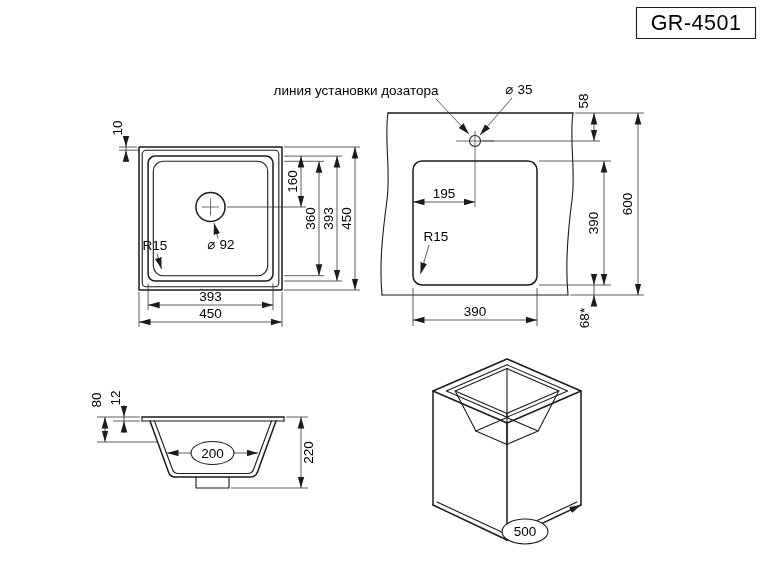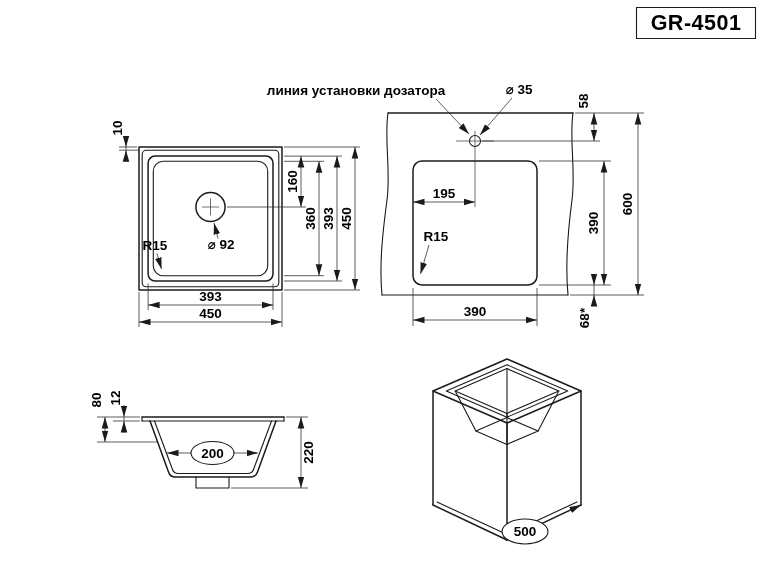--- a/index.html
+++ b/index.html
@@ -1,17 +1,17 @@
 <!DOCTYPE html>
 <html><head>
 <meta charset="utf-8">
 <style>
   html,body{margin:0;padding:0;background:#fff;}
   .stage{position:relative;width:763px;height:580px;background:#ffffff;overflow:hidden;
-         font-family:"Liberation Sans","DejaVu Sans",sans-serif;font-weight:bold;}
+         font-family:"Liberation Sans","DejaVu Sans",sans-serif;}
   .stage svg{position:absolute;left:0;top:0;}
   svg text{font-family:"Liberation Sans","DejaVu Sans",sans-serif;font-size:13.5px;fill:#000;}
   svg text.ttl{font-size:21.5px;letter-spacing:.5px;}
   .ol {stroke:#1b1b1b;stroke-width:1.5;fill:none;stroke-linejoin:round;stroke-linecap:round;}
   .ol2{stroke:#1b1b1b;stroke-width:1.1;fill:none;stroke-linejoin:round;stroke-linecap:round;}
   .dl {stroke:#333;stroke-width:0.8;fill:none;}
   .cl {stroke:#333;stroke-width:0.7;fill:none;}
   .fw {fill:#fff;}
   marker path{fill:#1b1b1b;stroke:none;}
 </style>

